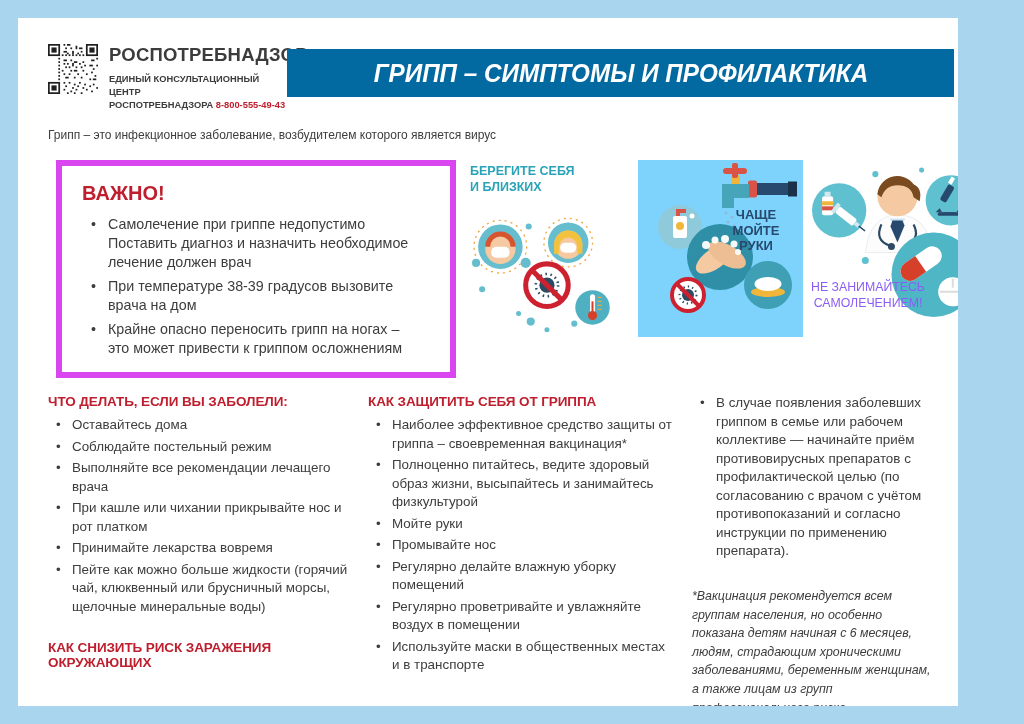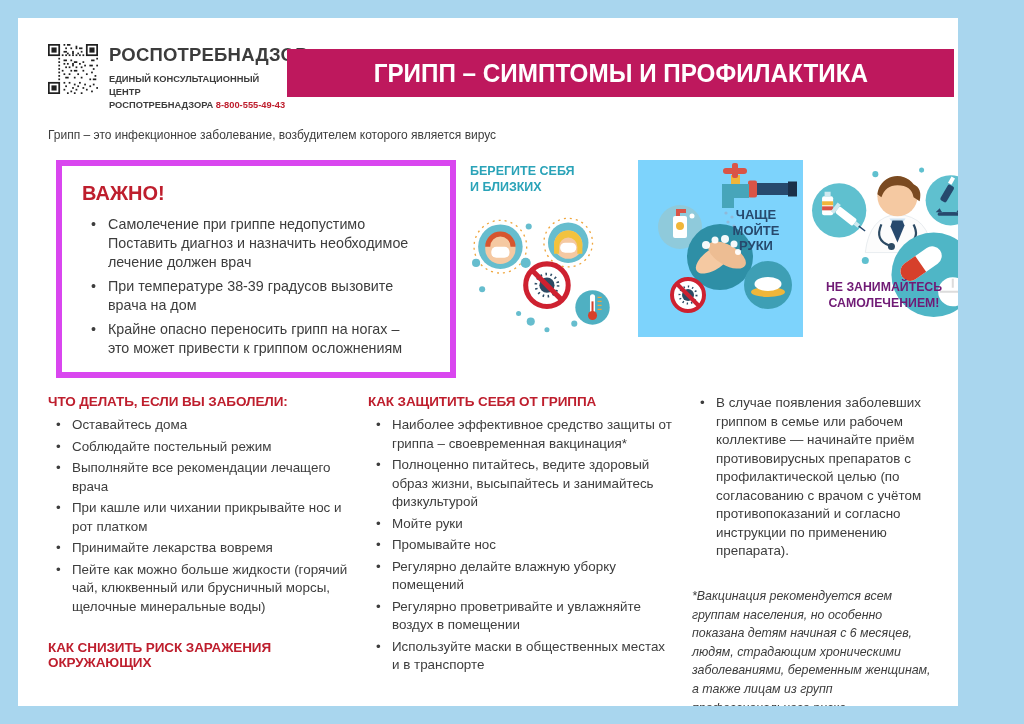--- a/index.html
+++ b/index.html
@@ -13,21 +13,21 @@
   .sheet { position:absolute; left:18px; top:18px; width:940px; height:688px; background:#ffffff; overflow:hidden; }
 
   
   .header { display:flex; align-items:flex-start; padding:26px 4px 0 30px; }
   .qr { width:50px; height:50px; flex:none; }
   .qr svg { width:50px; height:50px; display:block; }
   .brand-text { margin-left:11px; width:178px; flex:none; }
   .brand-name { font-size:18.5px; font-weight:bold; color:#3c3c3c; letter-spacing:0.2px; white-space:nowrap; }
   .brand-sub { margin-top:7px; font-size:9.3px; font-weight:bold; color:#3c3c3c; line-height:1.4; }
   .phone { color:#be1e2d; }
-  .banner { flex:1; margin-top:5px; height:48px; background:#be185d; display:flex; align-items:center; justify-content:center; }
+  .banner { flex:1; margin-top:5px; height:48px; background:#0369a1; display:flex; align-items:center; justify-content:center;font-style:italic; }
   .banner-title { color:#fff; font-size:25px; font-weight:bold; transform:scaleX(0.97); white-space:nowrap; }
 
   
   .intro { padding:15px 30px 0; font-size:12px; line-height:1.45; }
 
   
   .mid { display:flex; align-items:flex-start; padding:16px 20px 0 38px; }
   .important { flex:none; width:400px; min-height:158px; border:6px solid #d946ef; padding:12px 16px 10px 20px; }
   .important-title { color:#be1e2d; font-size:20px; font-weight:bold; margin:4px 0 10px; }
   .important ul { list-style:none; margin:0; padding:0; font-size:14.3px; line-height:1.32; }
@@ -37,21 +37,21 @@
   .care { width:162px; margin-left:14px; flex:none; }
   .care-label { color:#2aa3b8; font-weight:bold; font-size:12.5px; line-height:1.25; text-align:left; white-space:pre-line; margin-top:4px; }
   .care svg { display:block; margin-top:4px; }
 
   .wash { width:165px; height:177px; background:#7dd3fc; margin-left:6px; position:relative; flex:none; }
   .wash svg { position:absolute; left:0; top:0; }
   .wash-label { position:absolute; left:74px; top:47px; width:88px; color:#27496d; font-weight:bold; font-size:13px; line-height:1.18; text-align:center; white-space:pre-line; }
 
   .doctor { width:186px; margin-left:6px; position:relative; height:177px; flex:none; }
   .doctor svg { display:block; }
-  .doctor-label { position:absolute; left:16px; top:120px; width:118px; color:#701a75; font-weight:bold; font-size:12.3px; line-height:1.25; text-align:center; white-space:pre-line; }
+  .doctor-label { position:absolute; left:0; top:120px; width:118px; color:#8b5cf6; font-weight:normal; font-size:12.3px; line-height:1.25; text-align:center; white-space:pre-line; }
 
   
   .cols { display:flex; padding:16px 26px 0 30px; }
   .col { font-size:13.4px; }
   .col-1 { width:303px; flex:none; }
   .col-2 { width:306px; flex:none; margin-left:17px; }
   .col-3 { flex:1; margin-left:18px; }
   .sec-title { color:#be1e2d; font-size:13.5px; font-weight:bold; margin:0 0 7px; letter-spacing:-0.1px; }
   ul.list { list-style:none; margin:0; padding:0; line-height:1.38; }
   ul.list li { position:relative; padding-left:24px; margin-bottom:3px; }

